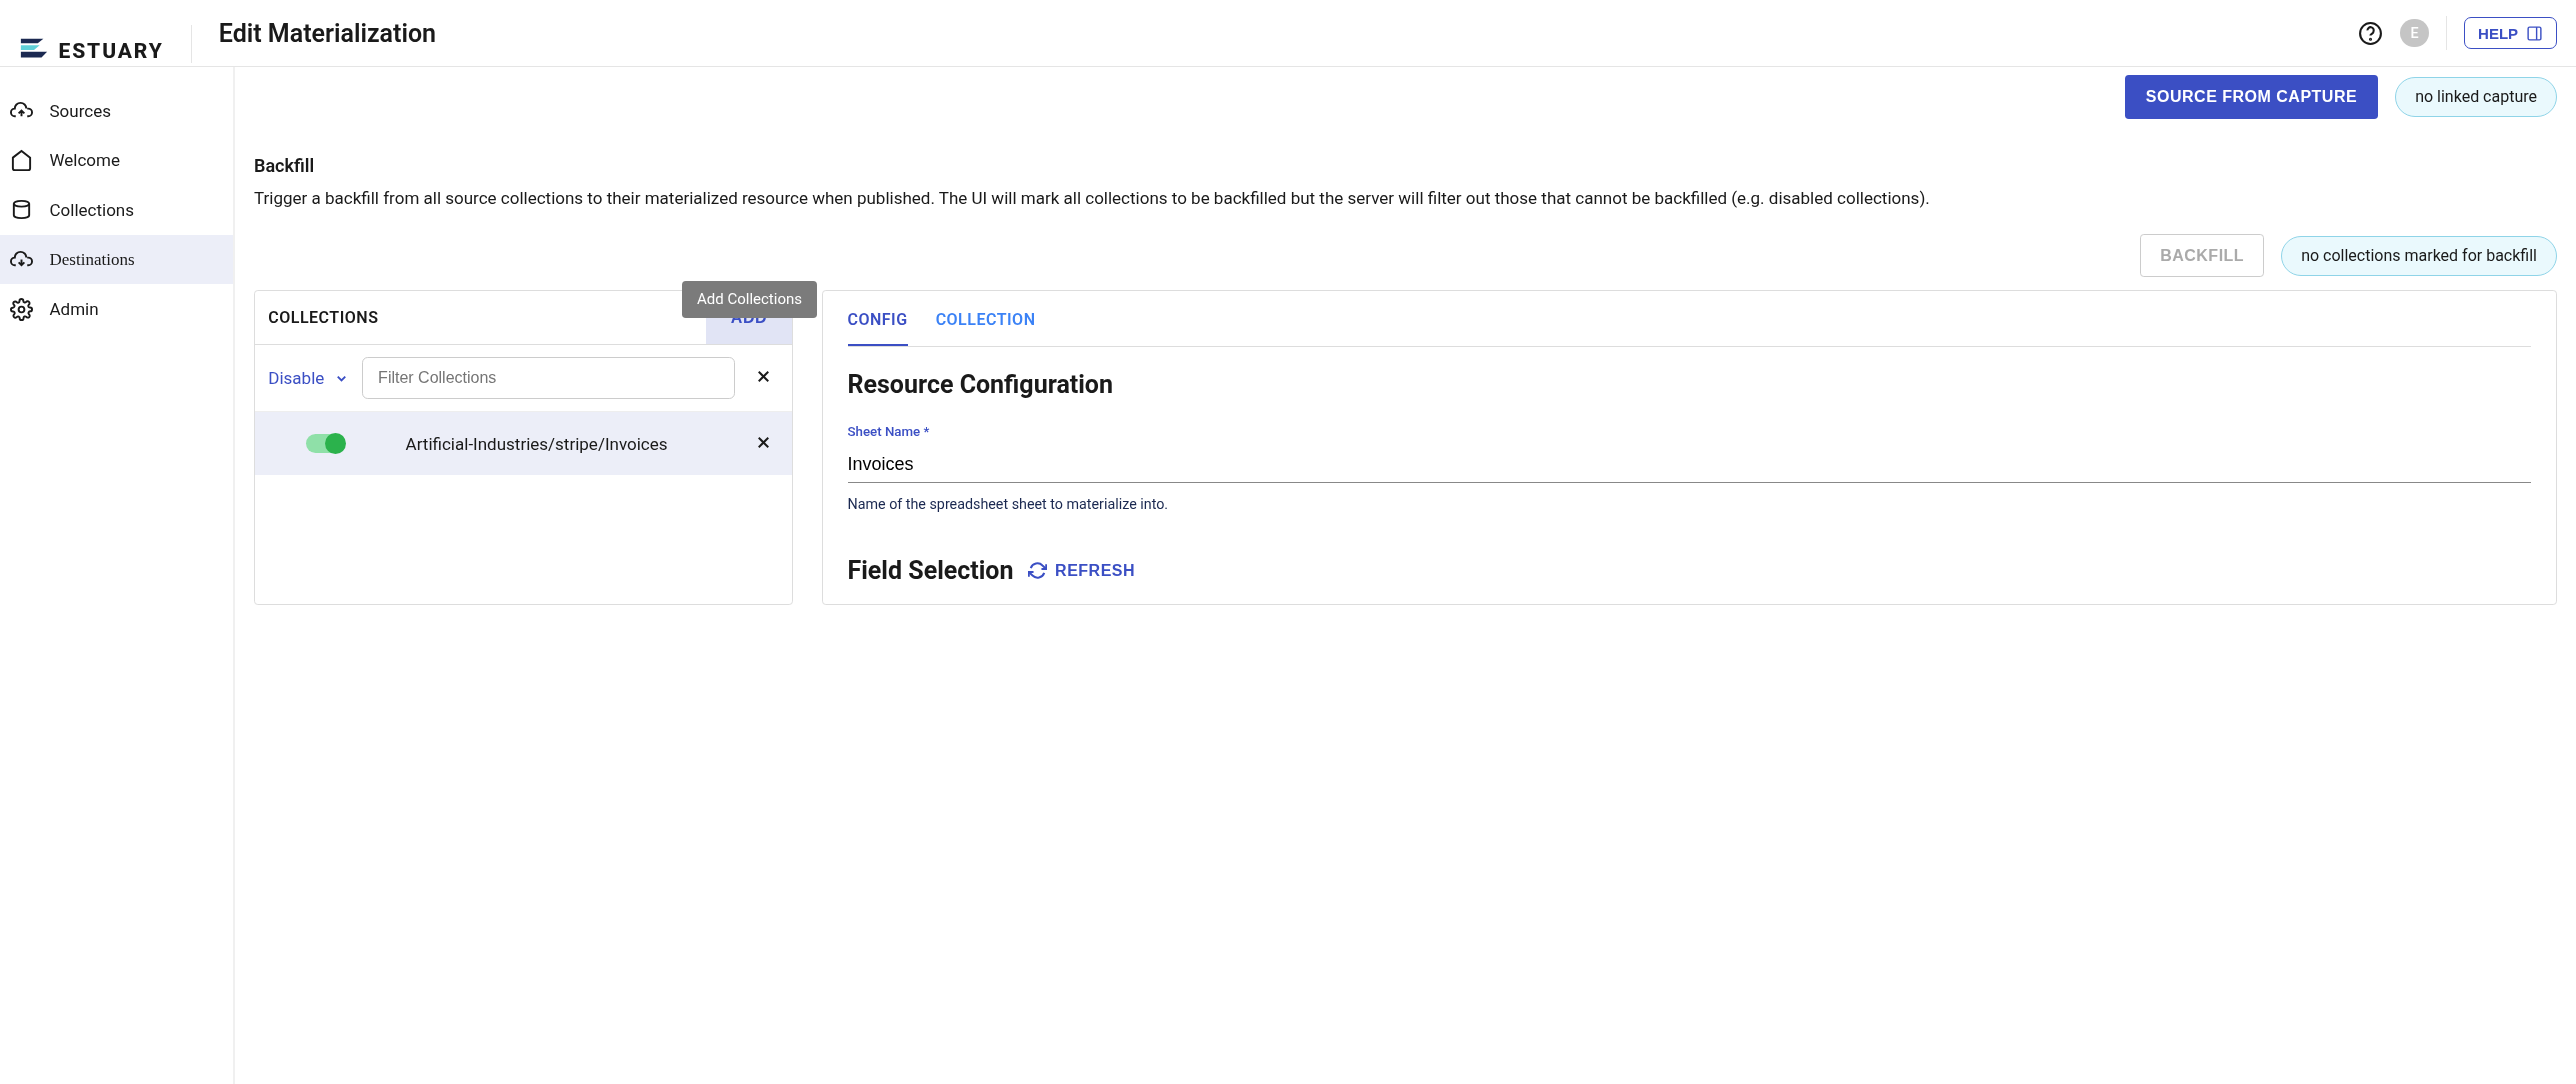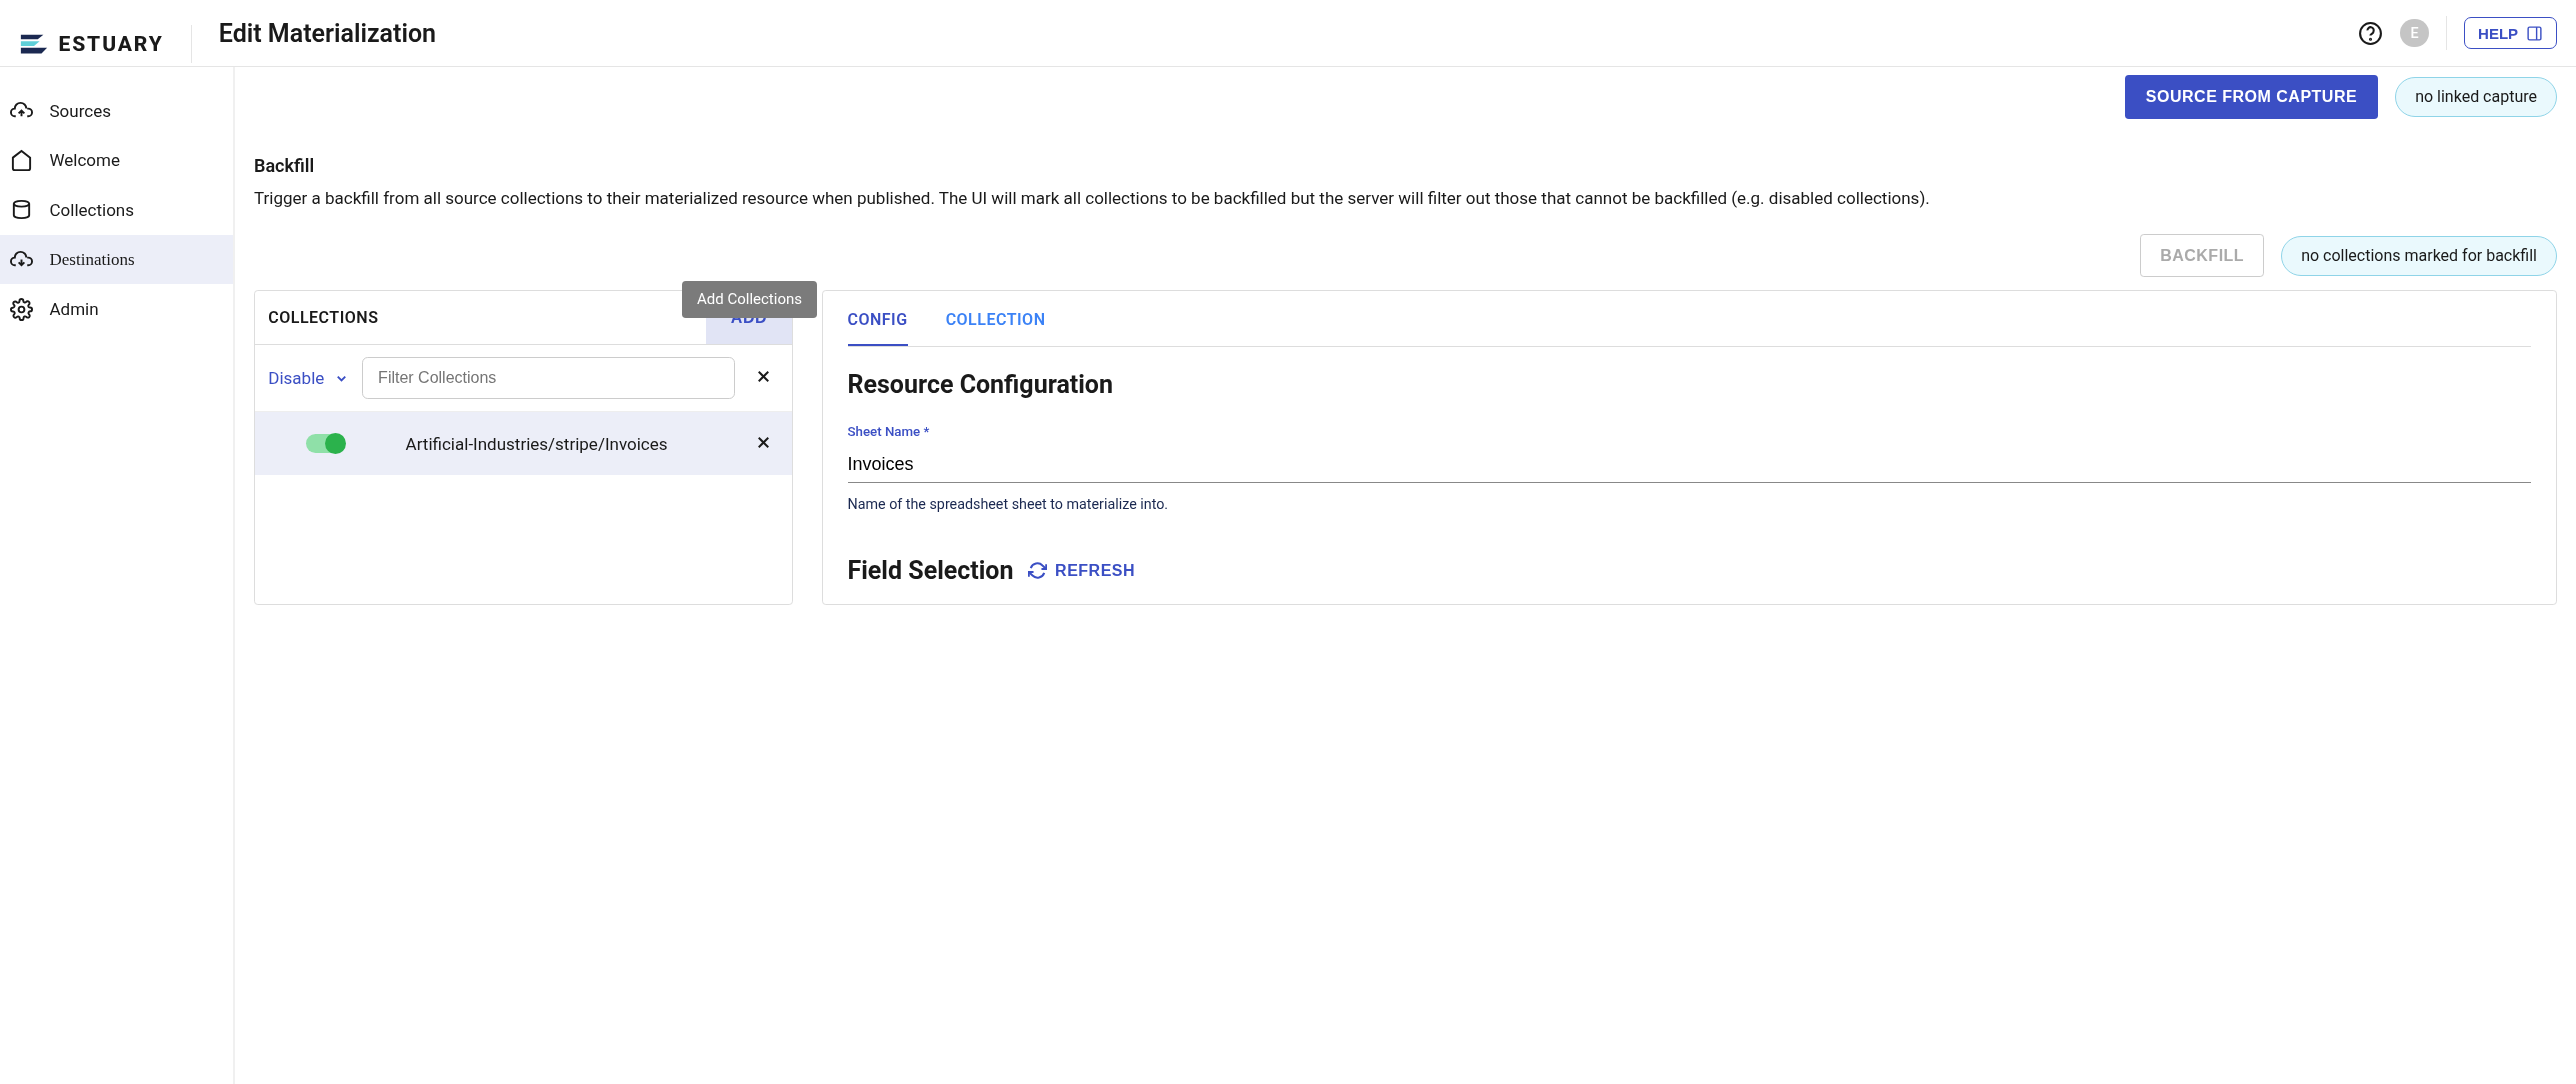--- a/index.html
+++ b/index.html
@@ -1,19 +1,19 @@
 <!DOCTYPE html>
 <html style="font-size:15px"><head>
 <meta charset="utf-8">
 <style>
 * { box-sizing: border-box; margin: 0; padding: 0; }
 body { font-family: -apple-system, BlinkMacSystemFont, 'Segoe UI', Roboto, sans-serif; color: #1a1a1a; background: #fff; }
 
 .topbar { display: flex; align-items: center; height: 67px; border-bottom: 1px solid #e5e5e5; padding: 0 19px; }
-.logo-wrap { display: flex; align-items: center; gap: 9.5px; padding-right: 27px; border-right: 1px solid #e5e5e5; height: 38px; margin-top: 21px; }
+.logo-wrap { display: flex; align-items: flex-end; gap: 9.5px; padding-right: 27px; border-right: 1px solid #e5e5e5; height: 38px; margin-top: 21px; }
 .logo-icon { width: 30px; height: 30px; }
 .logo-text { font-weight: 800; font-size: 21px; letter-spacing: 1.9px; }
 .page-title { font-size: 25px; font-weight: 600; margin-left: 27px; }
 .topbar-right { margin-left: auto; display: flex; align-items: center; gap: 17px; }
 .avatar { width: 28.5px; height: 28.5px; border-radius: 50%; background: #c5c5c5; display: flex; align-items: center; justify-content: center; color: #fff; font-size: 14.3px; font-weight: 500; }
 .help-btn { border: 1.9px solid #3b4fc4; border-radius: 7px; padding: 6.7px 13.3px; color: #3b4fc4; font-weight: 600; font-size: 15px; display: flex; align-items: center; gap: 7.6px; cursor: pointer; background: #fff; }
 .vl { width: 1px; height: 34px; background: #e5e5e5; }
 
 .layout { display: flex; height: calc(100vh - 67px); }
 .sidebar { width: 234px; background: #fff; padding-top: 19px; border-right: 1px solid #f0f0f0; }
@@ -41,21 +41,21 @@
 .add-btn { background: #e1e4f5; color: #3b4fc4; font-size: 16px; font-weight: 600; letter-spacing: 0.5px; padding: 17px 25px; cursor: pointer; border: none; }
 .filter-row { display: flex; align-items: center; padding: 11.4px 13.3px; gap: 13.3px; border-bottom: 1px solid #eee; }
 .disable-drop { color: #3b4fc4; font-size: 17px; display: flex; align-items: center; gap: 9.5px; cursor: pointer; }
 .filter-input { flex: 1; border: 1.4px solid #ccc; border-radius: 5.7px; padding: 11.4px 15px; font-size: 16px; color: #333; }
 .x-btn { background: none; border: none; cursor: pointer; padding: 5.7px; }
 .collection-row { display: flex; align-items: center; padding: 15px 13.3px; background: #eceef8; gap: 13.3px; }
 .toggle { width: 38px; height: 19px; background: #8fe0a8; border-radius: 9.5px; position: relative; cursor: pointer; margin-left: 38px; }
 .toggle-knob { width: 21px; height: 21px; background: #2bb24c; border-radius: 50%; position: absolute; right: -1.9px; top: -1px; }
 
 .panel-right { flex: 1; border: 1px solid #ddd; border-radius: 3.8px; padding: 0 25px 19px 25px; }
-.tabs { display: flex; gap: 38px; border-bottom: 1px solid #ddd; margin-bottom: 23px; }
+.tabs { display: flex; gap: 28px; border-bottom: 1px solid #ddd; margin-bottom: 23px; }
 .tab { padding: 19px 0 15px 0; font-size: 16px; font-weight: 600; letter-spacing: 0.5px; color: #3b82f6; cursor: pointer; border-bottom: 2.9px solid transparent; }
 .tab.active { color: #3b4fc4; border-bottom-color: #3b4fc4; }
 .panel-h2 { font-size: 25px; font-weight: 700; margin-bottom: 23px; }
 .field-label { font-size: 13.3px; color: #3b4fc4; font-weight: 500; }
 .field-required { color: #3b4fc4; }
 .text-input { width: 100%; border: none; border-bottom: 1.4px solid #888; padding: 7.6px 0; font-size: 18px; margin-top: 5.7px; background: transparent; }
 .field-help { font-size: 14.3px; color: #1b2951; margin-top: 13.3px; }
 .field-selection-row { display: flex; align-items: center; gap: 15px; margin-top: 44px; }
 .refresh-btn { display: flex; align-items: center; gap: 7.6px; color: #3b4fc4; font-size: 16px; font-weight: 600; letter-spacing: 0.5px; cursor: pointer; background: none; border: none; }
 

